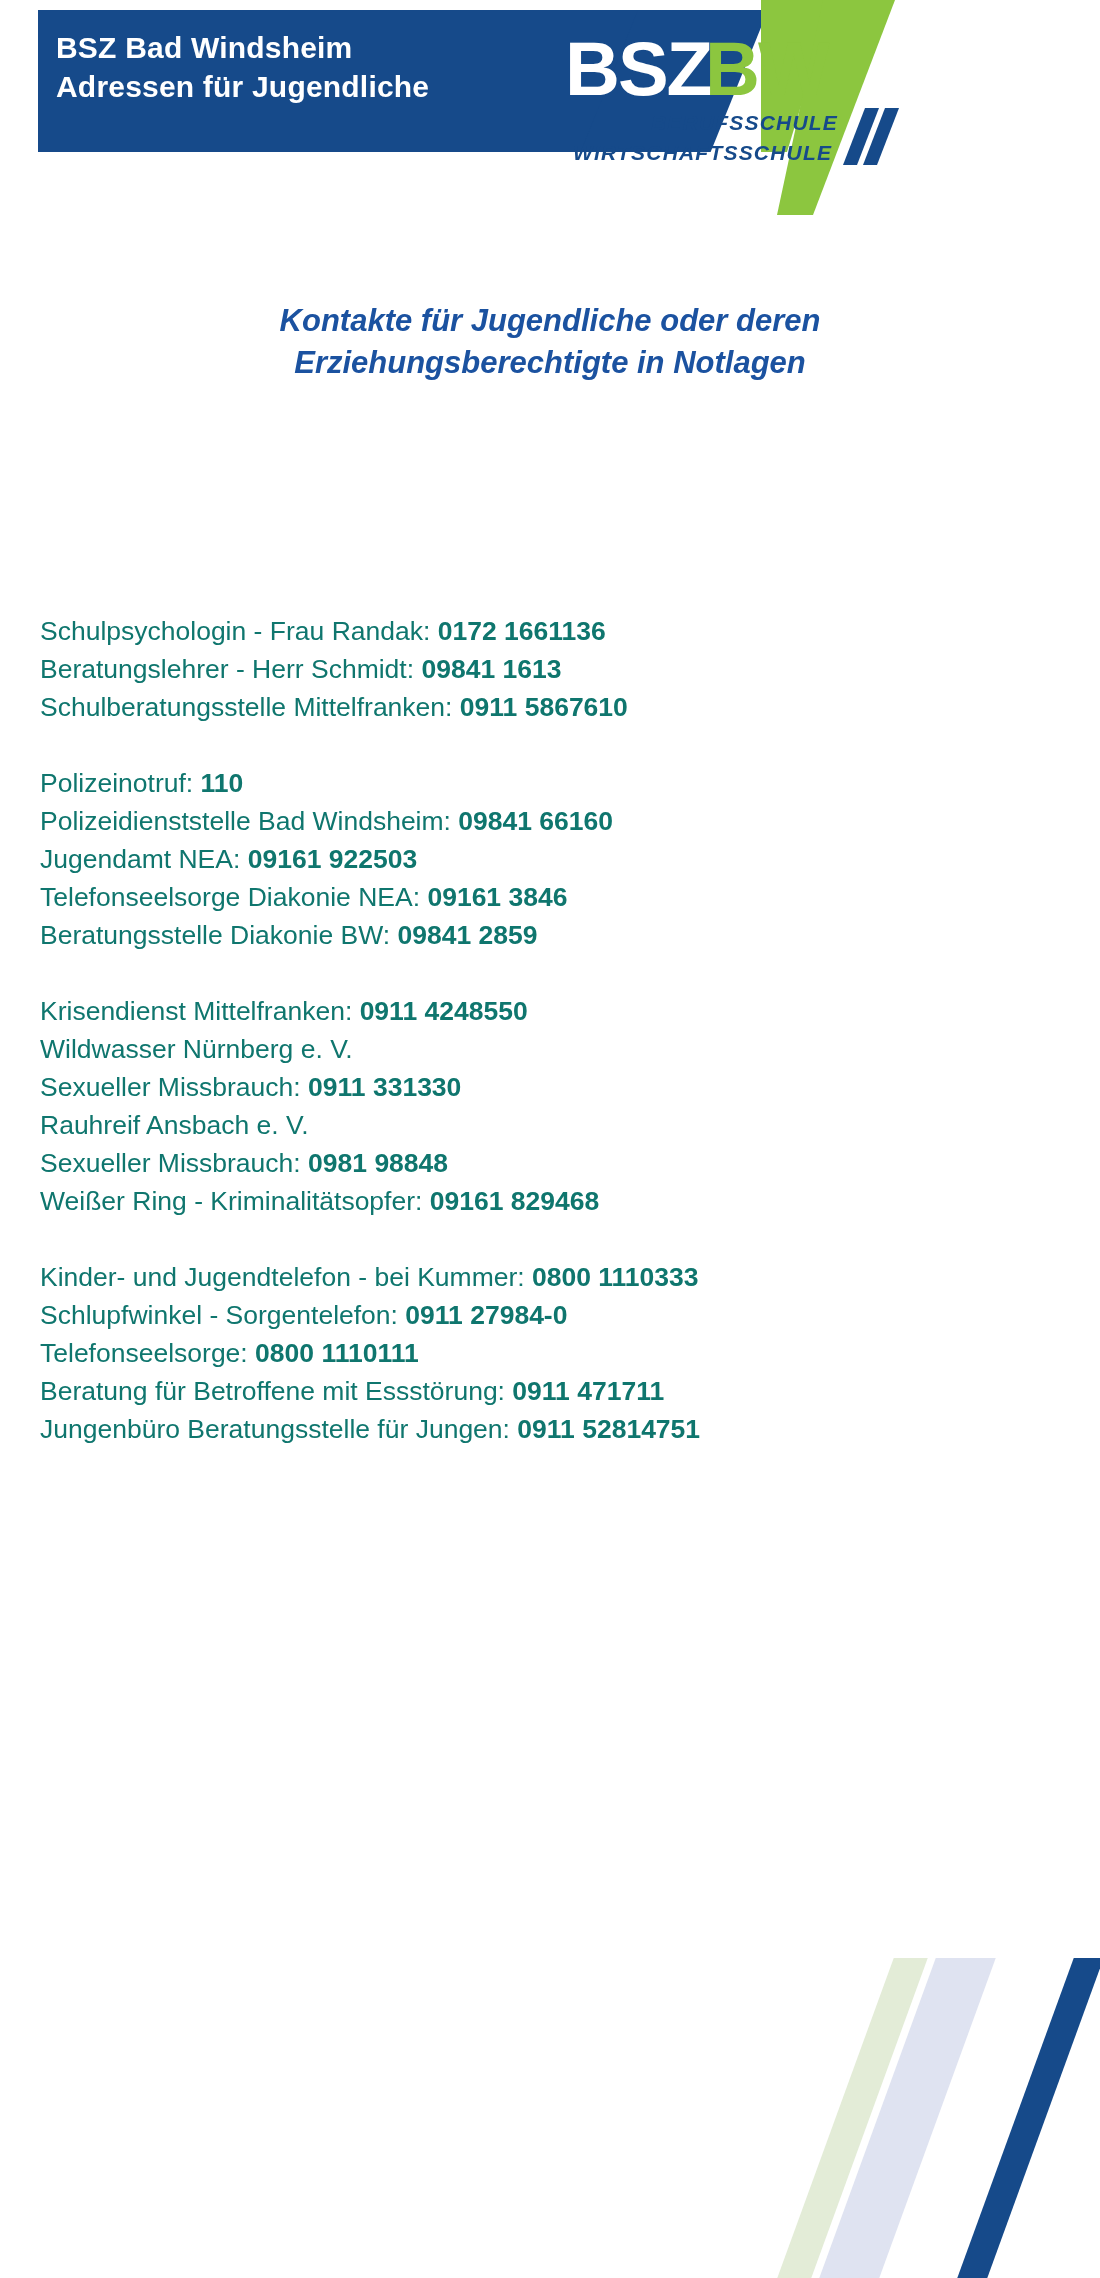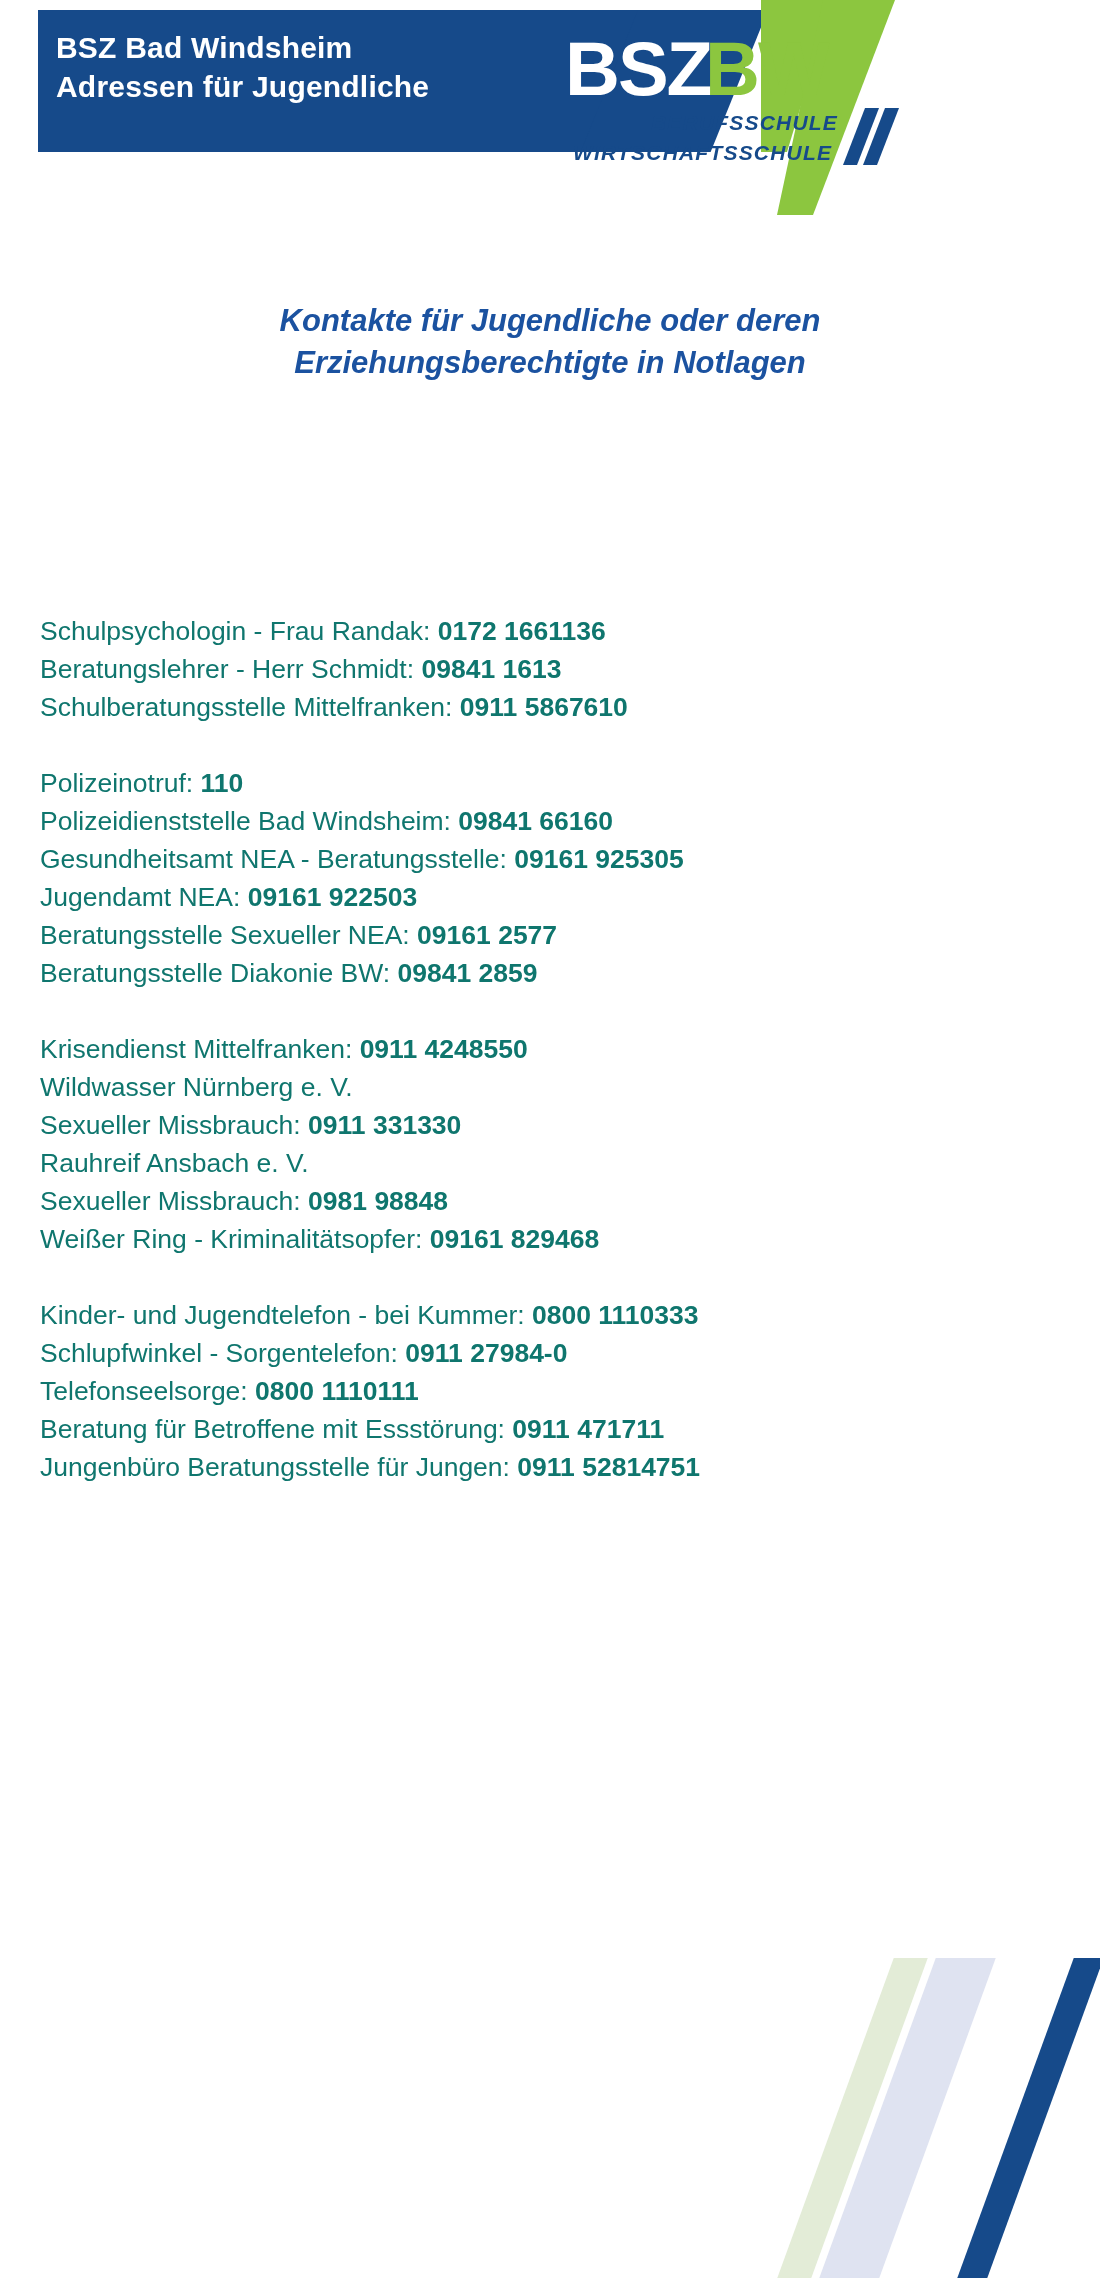--- a/index.html
+++ b/index.html
@@ -182,30 +182,26 @@
   <div class="group">
     <div class="line">
       <span>Polizeinotruf: </span>
       <span class="num">110</span>
     </div>
     <div class="line">
       <span>Polizeidienststelle Bad Windsheim: </span>
       <span class="num">09841 66160</span>
     </div>
     <div class="line">
-      <span>Gesundheitsamt NEA - Beratungsstelle: </span>
-      <span class="num">09161 925305</span>
-    </div>
-    <div class="line">
       <span>Jugendamt NEA: </span>
       <span class="num">09161 922503</span>
     </div>
     <div class="line">
-      <span>Beratungsstelle Sexueller NEA: </span>
-      <span class="num">09161 2577</span>
+      <span>Telefonseelsorge Diakonie NEA: </span>
+      <span class="num">09161 3846</span>
     </div>
     <div class="line">
       <span>Beratungsstelle Diakonie BW: </span>
       <span class="num">09841 2859</span>
     </div>
   </div>
 
   <div class="group">
     <div class="line">
       <span>Krisendienst Mittelfranken: </span>

